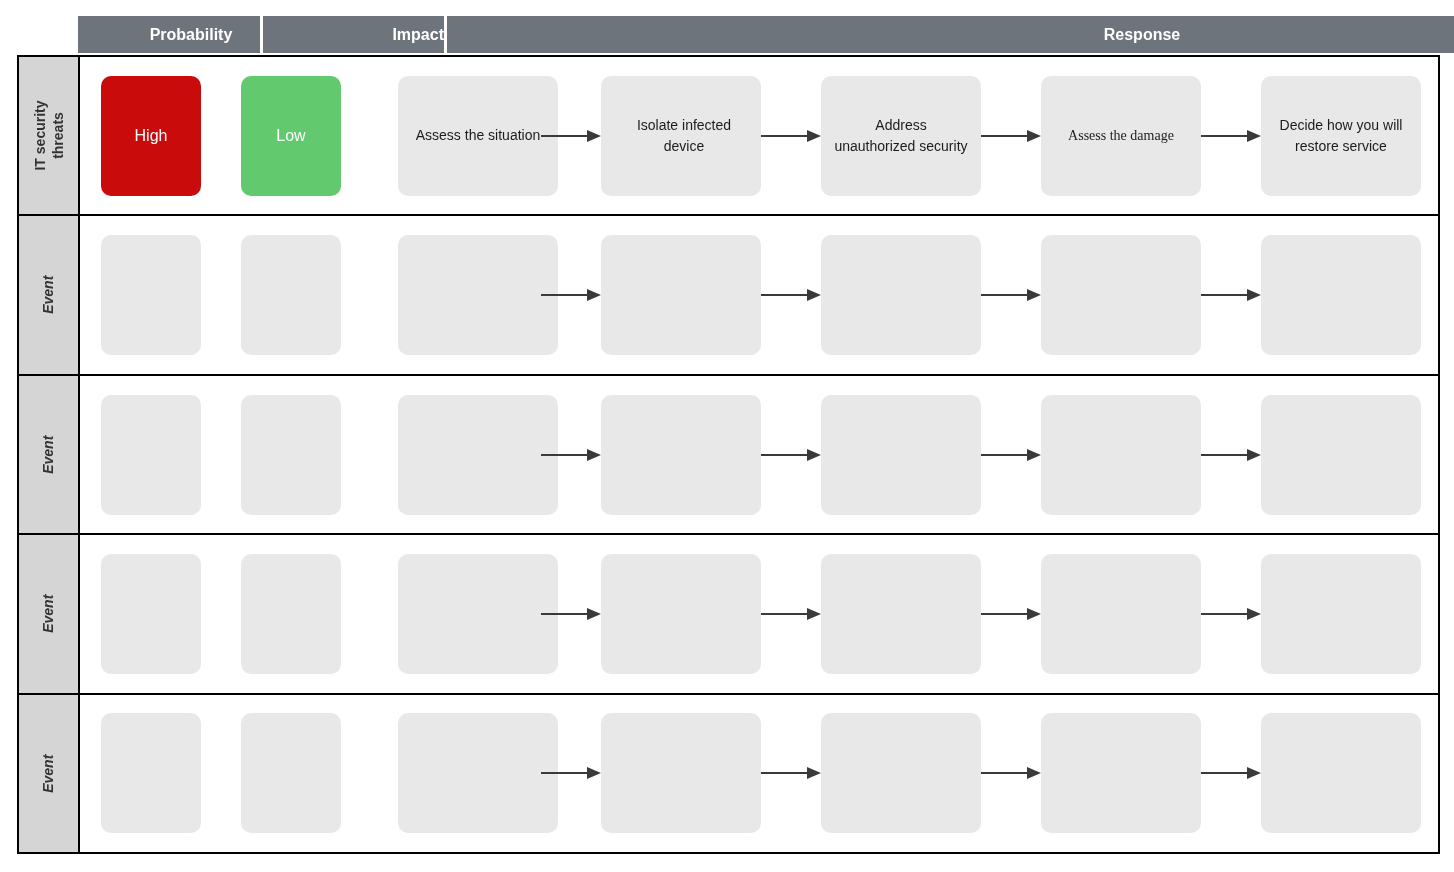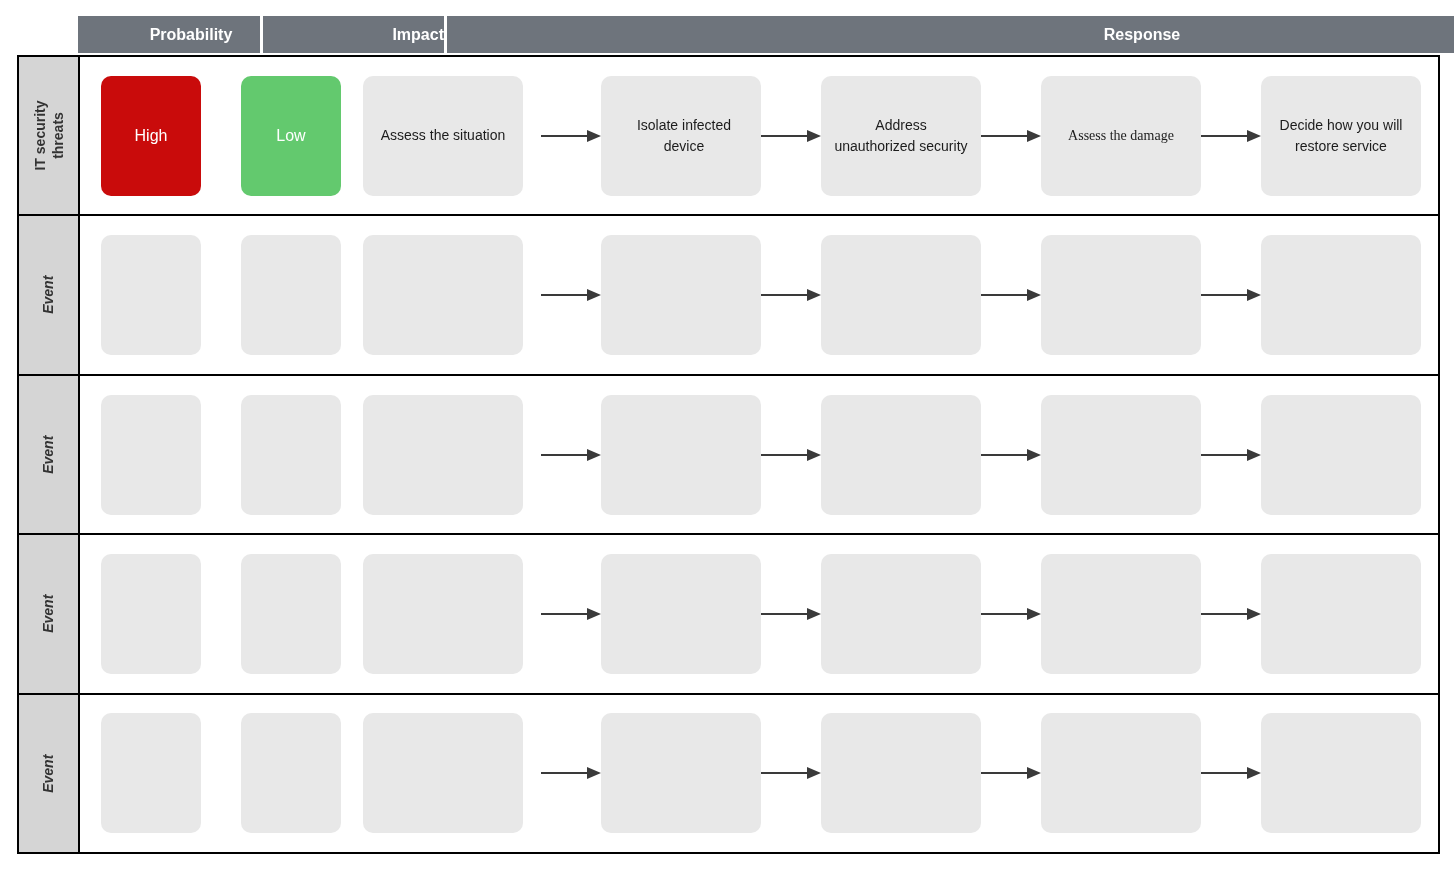--- a/index.html
+++ b/index.html
@@ -42,21 +42,21 @@
     display:flex;align-items:center;justify-content:center;
     text-align:center;padding:0 13px;box-sizing:border-box;
   }
   .bt{font-size:14px;line-height:1.5;color:#1c1c1c;}
   .bt.light{color:#ffffff;font-size:16px;}
   .c1{left:21px;width:100px;}
   .c2{left:161px;width:100px;}
   .high{background:var(--high_bg,#c90b0b);}
   .low{background:var(--low_bg,#63c96e);}
   .step{width:160px;}
-  .s1{left:283px;}.s2{left:521px;padding-left:19px;}.s3{left:741px;}.s4{left:961px;font-family:Liberation Serif, serif;}.s5{left:1181px;justify-content:flex-end;}
+  .s1{left:318px;}.s2{left:521px;padding-left:19px;}.s3{left:741px;}.s4{left:961px;font-family:Liberation Serif, serif;}.s5{left:1181px;justify-content:flex-end;}
   
   .arrow{position:absolute;top:50%;margin-top:-7px;height:14px;width:60px;}
   .a1{left:461px;}.a2{left:681px;}.a3{left:901px;}.a4{left:1121px;}
   .arrow::before{
     content:"";position:absolute;left:0;right:10px;top:6px;height:2px;
     background:var(--arrow,#3a3a3a);
   }
   .arrow::after{
     content:"";position:absolute;right:0;top:1px;width:0;height:0;
     border-top:6px solid transparent;border-bottom:6px solid transparent;

